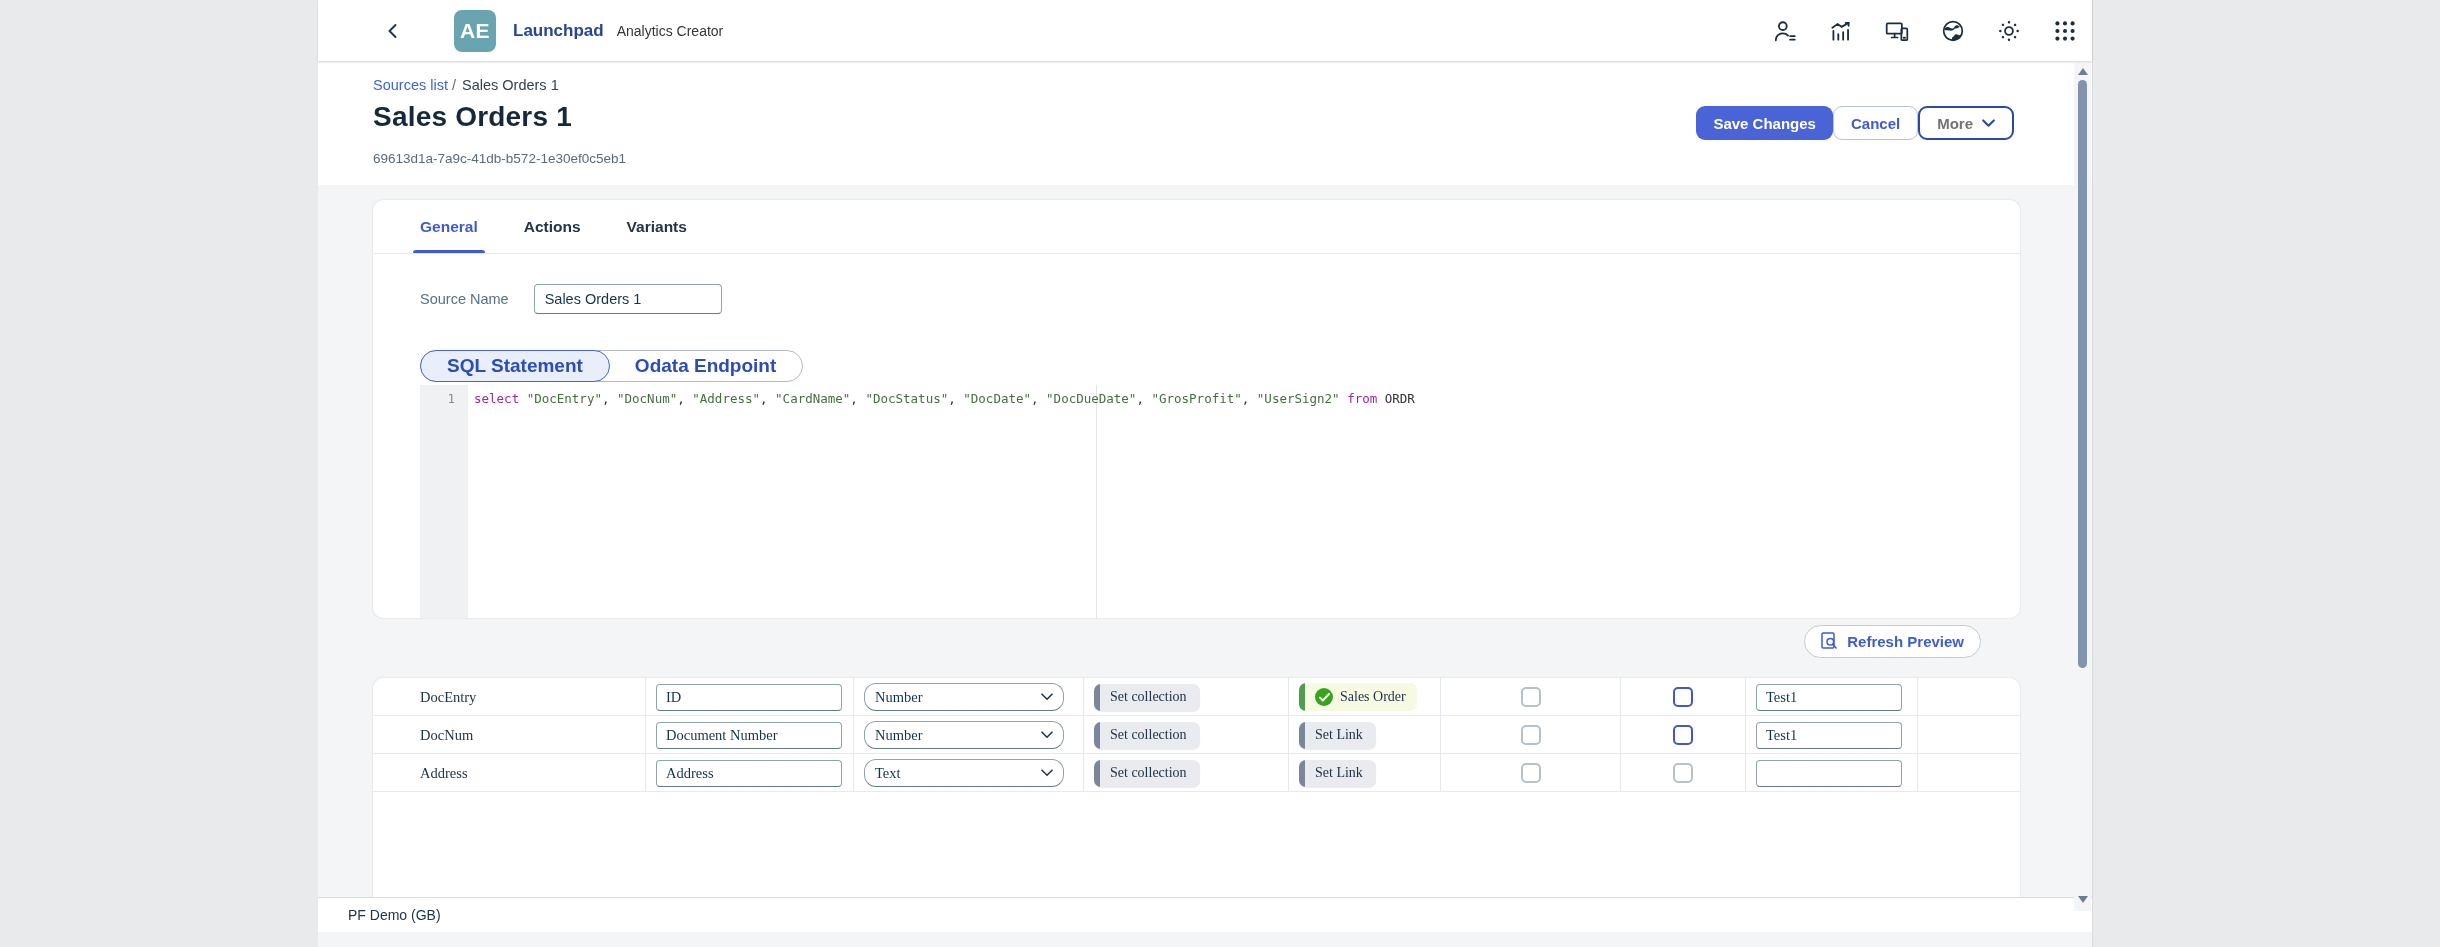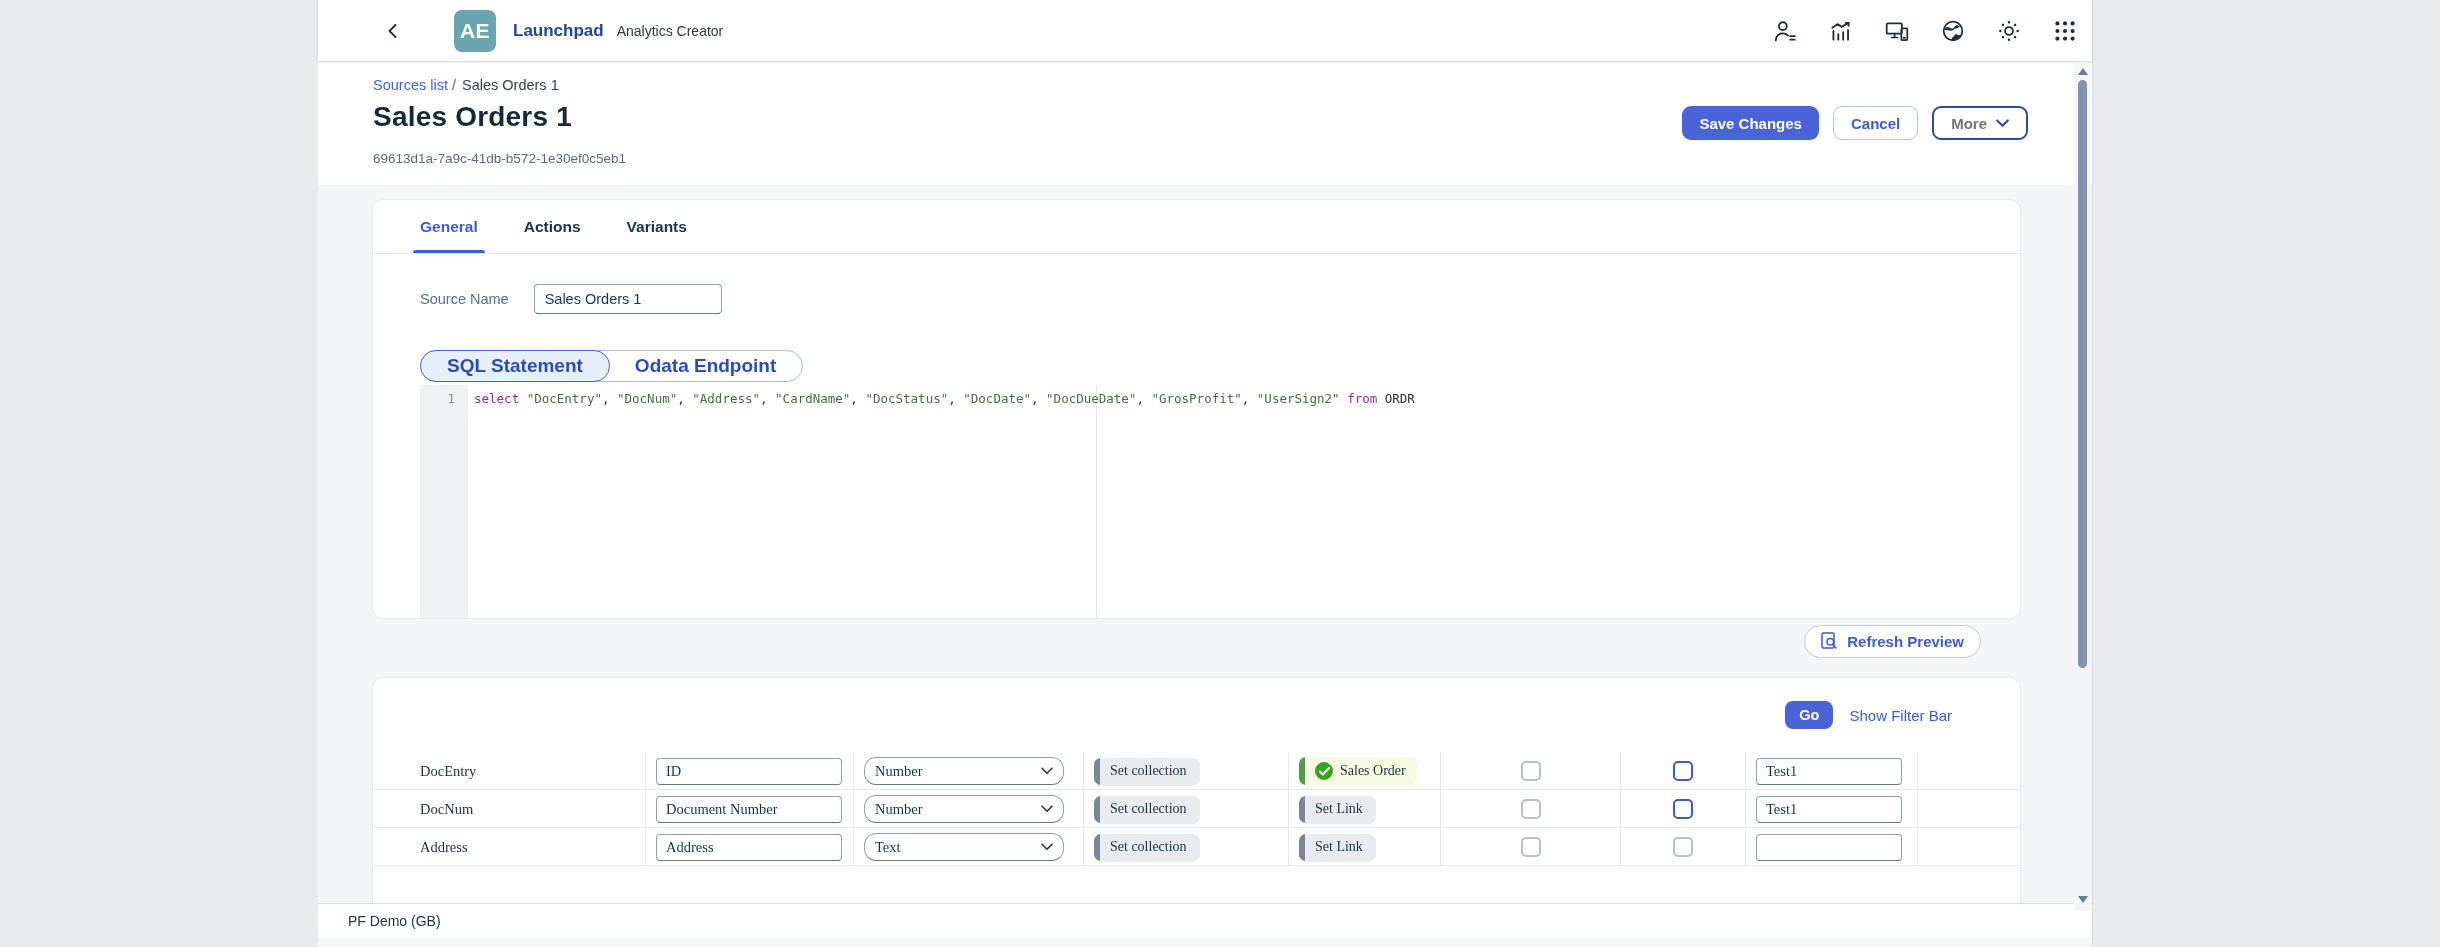--- a/index.html
+++ b/index.html
@@ -18,21 +18,21 @@
   .tb-icon { width:27px; height:27px; display:flex; align-items:center; justify-content:center; cursor:pointer; }
 
   
   .crumb-card { position:absolute; top:63px; left:0; right:0; height:122px; background:#fff; }
   .crumbs { position:absolute; left:55px; top:14px; font-size:14.5px; }
   .crumb-link { color:#3d64d9; cursor:pointer; }
   .crumb-sep { color:#5b6c7c; padding:0 6px 0 4px; }
   .crumb-current { color:#32424f; }
   .page-title { position:absolute; left:55px; top:38px; font-size:28px; font-weight:700; color:#16293c; letter-spacing:.2px; }
   .page-uuid { position:absolute; left:55px; top:88px; font-size:13.5px; color:#5a6b7b; }
-  .crumb-actions { position:absolute; right:64px; top:43px; display:flex; gap:14px; align-items:center; }
+  .crumb-actions { position:absolute; right:78px; top:43px; display:flex; align-items:center; }
   .btn { height:34px; border-radius:9px; font-weight:700; font-size:15px; padding:0 17px; display:flex; align-items:center; cursor:pointer; font-family:inherit; }
   .btn-primary { background:#4a63d6; color:#fff; border:none; }
   .btn-ghost { background:#fff; color:#3d5bd4; border:1px solid #bac4d0; }
   .btn-outline { background:#fff; color:#737373; border:2px solid #2b4aa5; gap:9px; }
 
   
   .tab-card { position:absolute; left:55px; top:200px; width:1647px; height:418px; background:#fff; border-radius:10px; box-shadow:0 0 2px rgba(29,45,62,.18); }
   .tabs { height:54px; border-bottom:1px solid #e6e9ec; display:flex; padding-left:47px; gap:46px; }
   .tab { position:relative; height:100%; display:flex; align-items:center; font-size:15.5px; font-weight:700; color:#223548; cursor:pointer; }
   .tab.active { color:#3d5bd4; }
@@ -79,21 +79,21 @@
   .chip { position:relative; height:27px; background:#e9ebee; border-radius:7px; display:inline-flex; align-items:center; padding:0 13px 0 16px; font-size:14px; color:#223548; border:none; cursor:pointer; overflow:hidden; font-family:inherit; box-shadow:0 1px 1px rgba(0,0,0,.08); }
   .chip::before { content:""; position:absolute; left:0; top:0; bottom:0; width:6px; background:#7a8699; }
   .badge-sap { position:relative; height:28px; background:#f7fae3; border-radius:7px; display:inline-flex; align-items:center; gap:7px; padding:0 11px 0 16px; font-size:14px; color:#223548; overflow:hidden; cursor:pointer; }
   .badge-sap::before { content:""; position:absolute; left:0; top:0; bottom:0; width:6px; background:#4e9d50; }
   .check-circle { width:18px; height:18px; border-radius:50%; background:#36a41d; display:flex; align-items:center; justify-content:center; flex:none; }
   .cbx-wrap { justify-content:center; padding-left:0 !important; }
   .cbx { width:20px; height:20px; border:2px solid #4458c8; border-radius:5px; background:#fff; cursor:pointer; }
   .cbx.disabled { border-color:#b6c1cc; cursor:default; }
 
   
-  .footer { position:absolute; left:0; right:0; bottom:9px; height:35px; background:#fff; border-top:1px solid #d9dde2; display:flex; align-items:center; padding-left:30px; font-size:14px; color:#223548; z-index:7; }
+  .footer { position:absolute; left:0; right:0; bottom:15px; height:35px; background:#fff; border-top:1px solid #d9dde2; display:flex; align-items:center; padding-left:30px; font-size:14px; color:#223548; z-index:7; }
 
   
   .vscroll { position:absolute; right:1px; top:63px; width:17px; height:848px; background:#f4f5f6; z-index:8; }
   .varrow { position:absolute; left:4px; width:0; height:0; border-left:5px solid transparent; border-right:5px solid transparent; }
   .varrow.up { top:5px; border-bottom:7px solid #6b7d96; }
   .varrow.down { bottom:8px; border-top:7px solid #6b7d96; }
   .vthumb { position:absolute; left:4px; width:9px; top:17px; height:588px; background:#8294ad; border-radius:6px; cursor:grab; }
 </style>
 </head>
 <body>
@@ -207,24 +207,20 @@
   <button class="refresh-btn">
     <svg width="17" height="19" viewBox="0 0 17 19" fill="none" stroke="#3d5bd4" stroke-width="1.5" stroke-linecap="round">
         <rect x="1" y="1" width="12" height="15" rx="1.2"></rect>
         <circle cx="9.3" cy="9.8" r="3.3"></circle>
         <path d="M11.7 12.4l3.4 3.6"></path>
       </svg>
     <span>Refresh Preview</span>
   </button>
 
   <div class="table-card">
-    <div class="table-toolbar">
-      <button class="go-btn">Go</button>
-      <span class="filter-link">Show Filter Bar</span>
-    </div>
     <div id="table-body">
         <div class="tgrid trow">
           <div class="cell">
             <span class="td-text">DocEntry</span>
           </div>
           <div class="cell">
             <input class="cell-input w-display" type="text" value="ID" style="">
           </div>
           <div class="cell">
             <div class="fselect">

